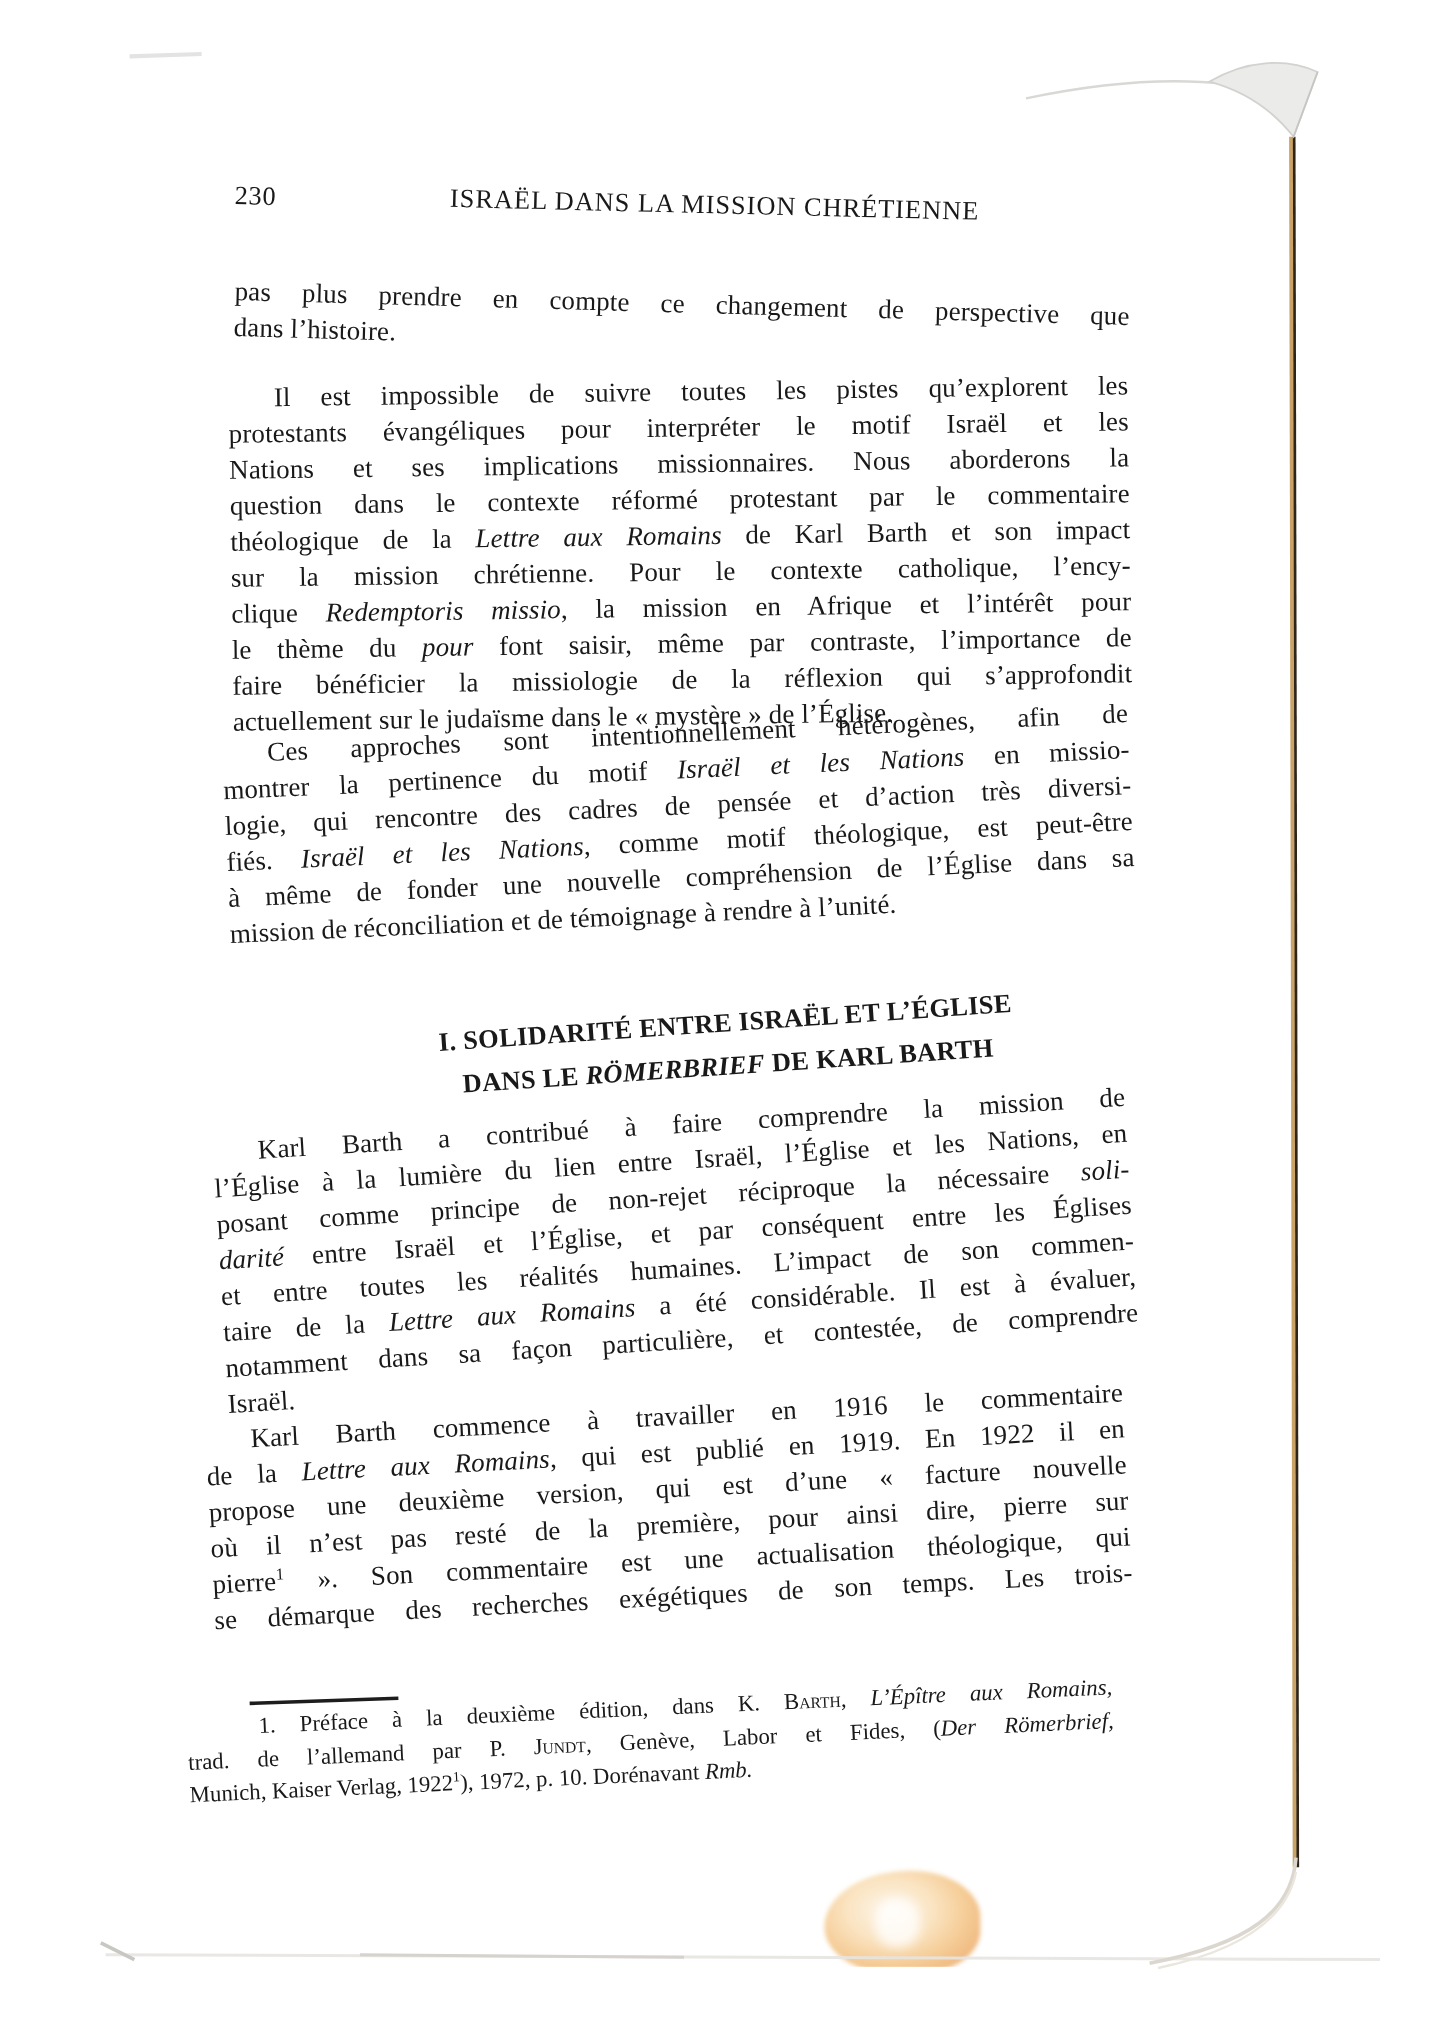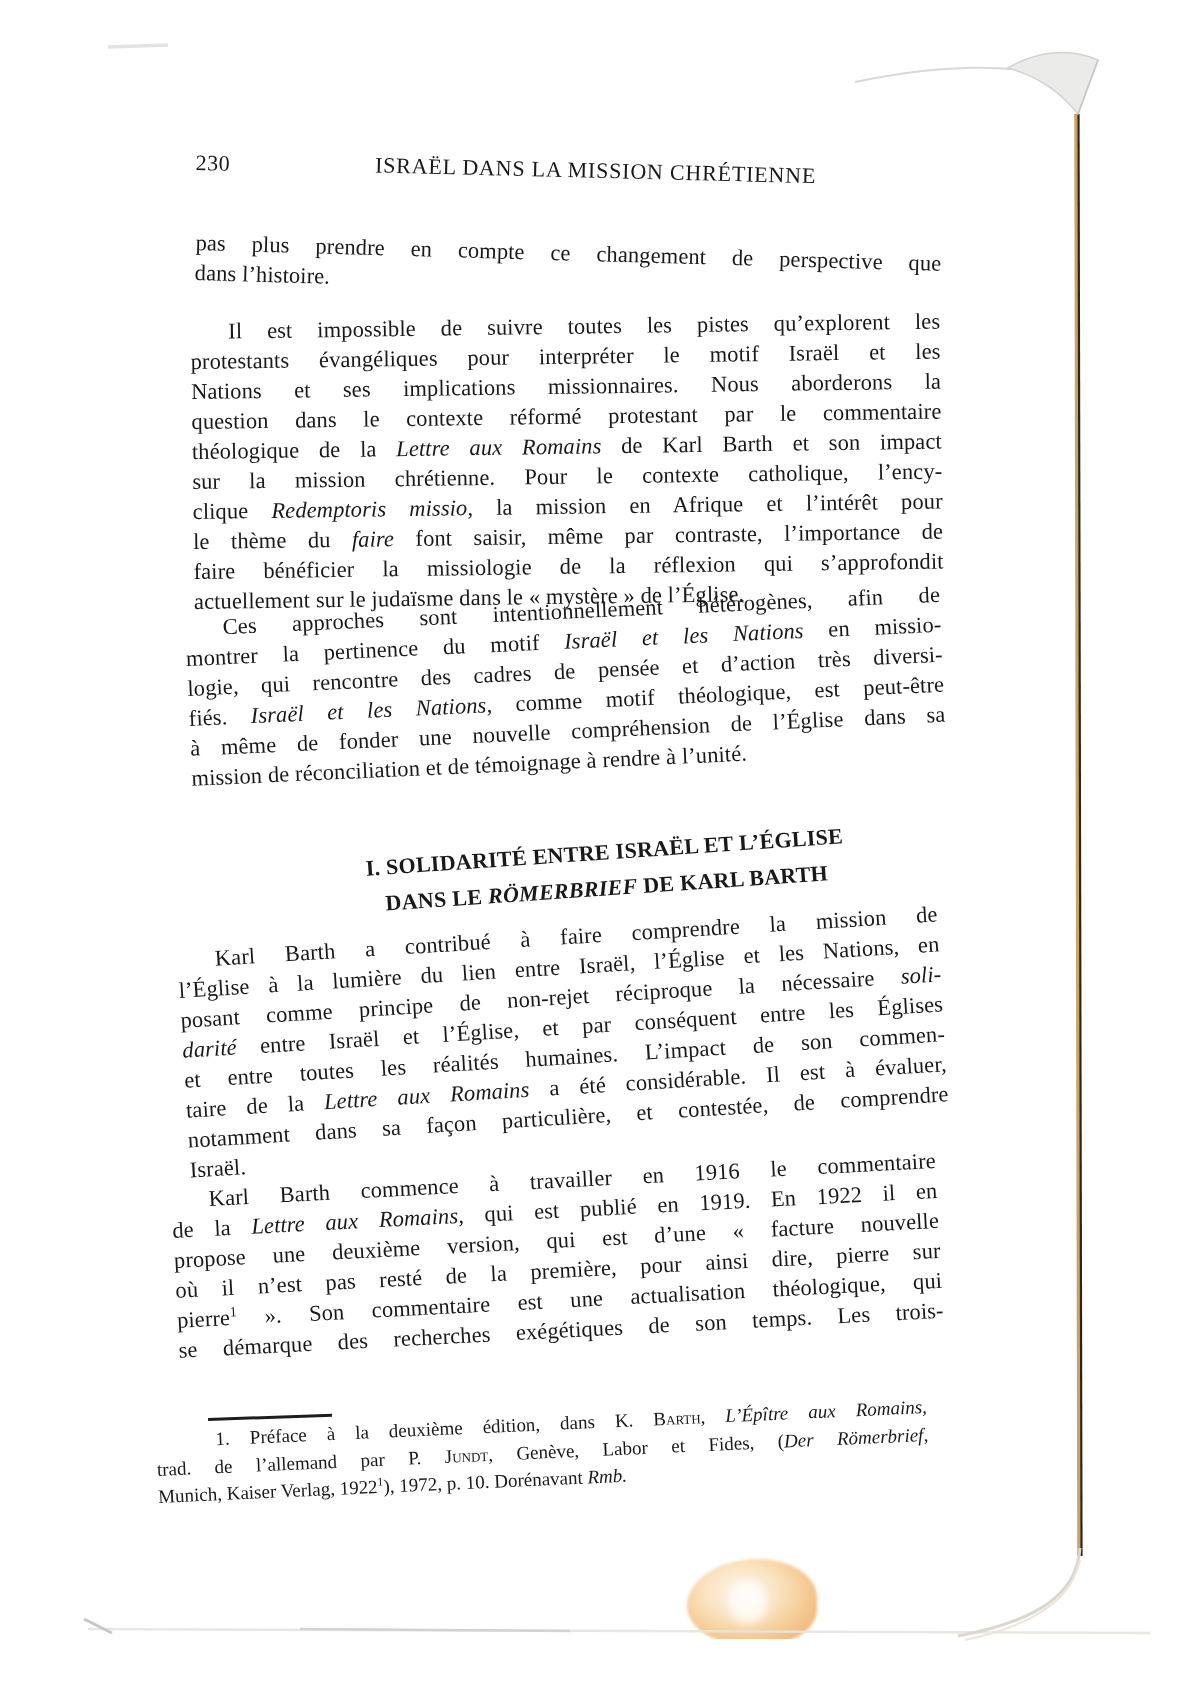--- a/index.html
+++ b/index.html
@@ -58,21 +58,21 @@
     </div>
 
   <div class="block body-text" style="left:190px;top:317px;width:750px;transform:rotate(-0.8deg);">
       <div class="line ind">Il est impossible de suivre toutes les pistes qu’explorent les</div>
       <div class="line">protestants évangéliques pour interpréter le motif Israël et les</div>
       <div class="line">Nations et ses implications missionnaires. Nous aborderons la</div>
       <div class="line">question dans le contexte réformé protestant par le commentaire</div>
       <div class="line">théologique de la <span class="it">Lettre aux Romains</span> de Karl Barth et son impact</div>
       <div class="line">sur la mission chrétienne. Pour le contexte catholique, l’ency-</div>
       <div class="line">clique <span class="it">Redemptoris missio</span>, la mission en Afrique et l’intérêt pour</div>
-      <div class="line">le thème du <span class="it">faire</span> font saisir, même par contraste, l’importance de</div>
+      <div class="line">le thème du <span class="it">pour</span> font saisir, même par contraste, l’importance de</div>
       <div class="line">faire bénéficier la missiologie de la réflexion qui s’approfondit</div>
       <div class="line nj">actuellement sur le judaïsme dans le « mystère » de l’Église.</div>
     </div>
 
   <div class="block body-text" style="left:184px;top:614px;width:756px;transform:rotate(-2.6deg);">
       <div class="line ind">Ces approches sont intentionnellement hétérogènes, afin de</div>
       <div class="line">montrer la pertinence du motif <span class="it">Israël et les Nations</span> en missio-</div>
       <div class="line">logie, qui rencontre des cadres de pensée et d’action très diversi-</div>
       <div class="line">fiés. <span class="it">Israël et les Nations</span>, comme motif théologique, est peut-être</div>
       <div class="line">à même de fonder une nouvelle compréhension de l’Église dans sa</div>

